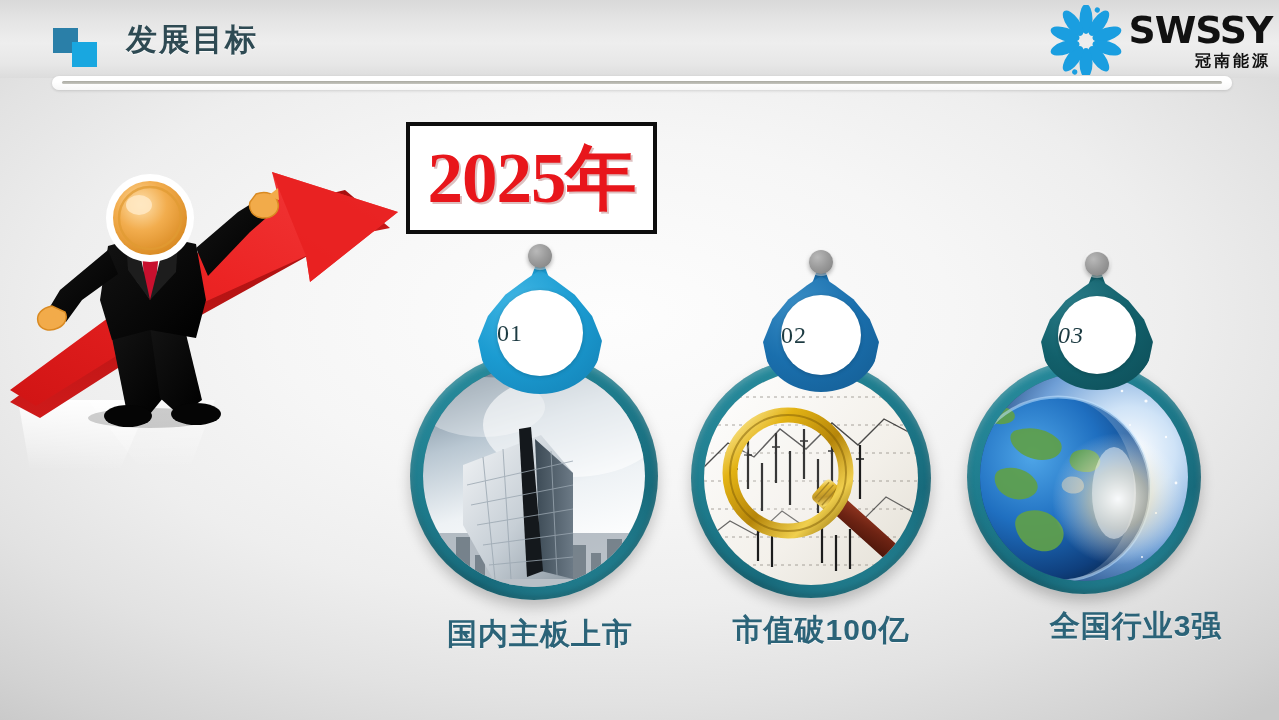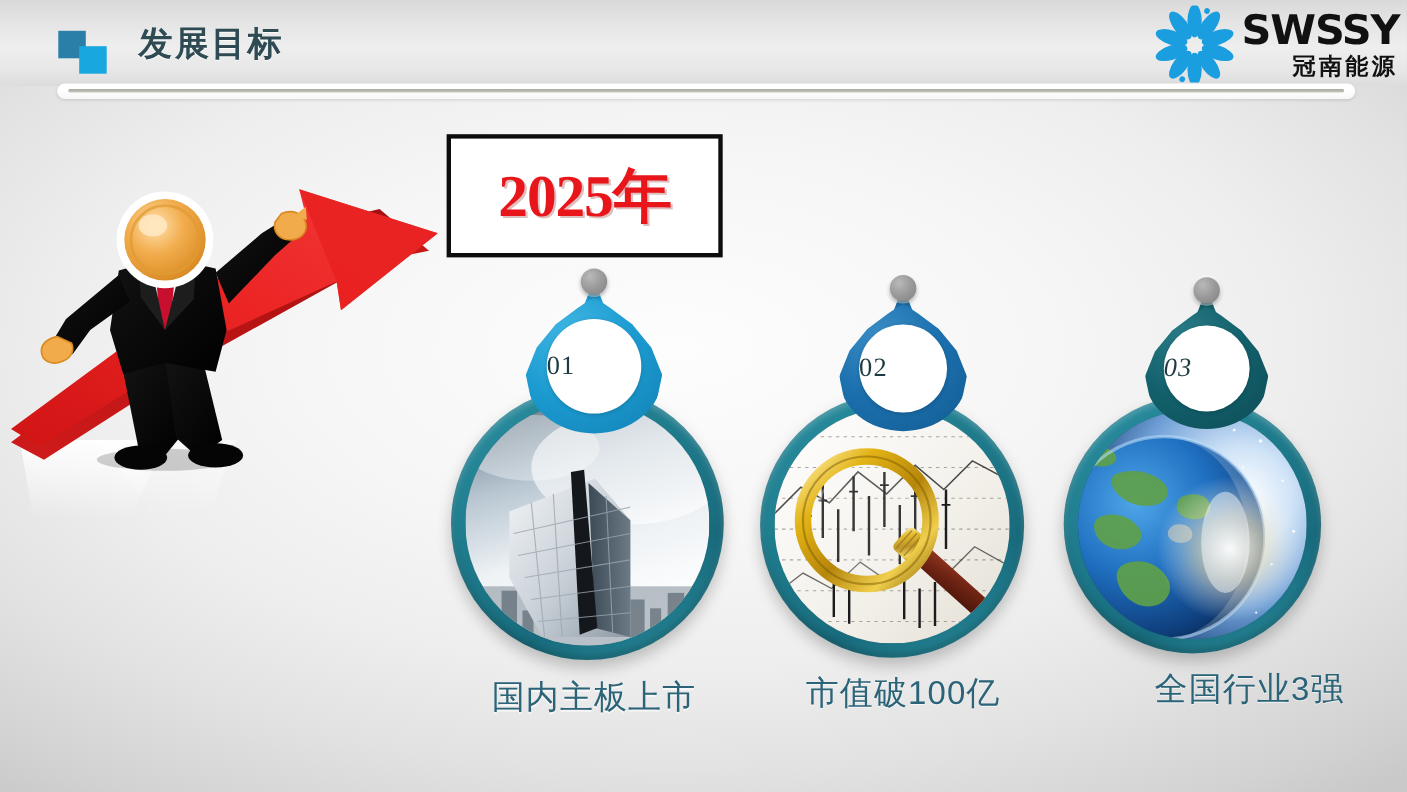--- a/index.html
+++ b/index.html
@@ -31,21 +31,21 @@
 
   
   .logo{position:absolute;right:8px;top:4px;height:72px;display:flex;align-items:center;gap:6px;}
   .logo-mark{width:76px;height:70px;position:relative;}
   .logo-text{display:flex;flex-direction:column;align-items:flex-end;line-height:1;}
   .logo-word{
     font-size:37px;font-weight:bold;color:#111;letter-spacing:-1px;
     font-family:"DejaVu Sans",sans-serif;transform:scaleX(1.02);
   }
   .logo-cn{
-    font-size:21px;font-weight:bold;color:#111;letter-spacing:3px;margin-top:4px;
+    font-size:16px;font-weight:bold;color:#111;letter-spacing:3px;margin-top:4px;
   }
 
   
   .sep{
     position:absolute;left:52px;top:76px;width:1180px;height:14px;
     background:linear-gradient(180deg,#ffffff 0%,#ffffff 40%,#f7f7f7 100%);
     border-radius:7px;
     box-shadow:0 1px 3px rgba(0,0,0,.14);
   }
   .sep::after{
@@ -54,21 +54,21 @@
   }
 
   
   .year-box{
     position:absolute;left:406px;top:122px;width:243px;height:104px;
     background:#ffffff;border:4px solid #0d0d0d;
     display:flex;align-items:center;justify-content:center;
   }
   .year-text{
     font-family:"Liberation Serif","DejaVu Serif",serif;
-    font-size:54px;font-weight:bold;color:#e8161b;
+    font-size:71px;font-weight:bold;color:#e8161b;
     line-height:1;letter-spacing:-1px;
     text-shadow:2px 2px 0 rgba(120,0,0,.25);
   }
 
   
   .art{position:absolute;left:0px;top:150px;width:420px;height:360px;}
   .art svg{display:block;}
 
   
   .group{position:absolute;width:260px;}
@@ -110,21 +110,21 @@
   }
   .pin{
     position:absolute;left:50%;margin-left:-12px;top:-26px;
     width:24px;height:24px;border-radius:50%;
     background:radial-gradient(circle at 35% 30%,#b9b9b9 0%,#9c9c9c 45%,#7e7e7e 100%);
     box-shadow:0 2px 4px rgba(0,0,0,.35), 0 0 0 2px rgba(255,255,255,.55);
   }
 
   .caption{
     position:absolute;top:262px;left:50%;transform:translateX(-50%);
-    white-space:nowrap;font-size:30px;font-weight:normal;color:#2b6378;
+    white-space:nowrap;font-size:30px;font-weight:bold;color:#2b6378;
     letter-spacing:1px;text-shadow:0 1px 0 rgba(255,255,255,.6);
   }
 </style>
 </head>
 <body>
 
 <div class="slide">
 
   <div class="header">
     <div class="sq-a"></div>

